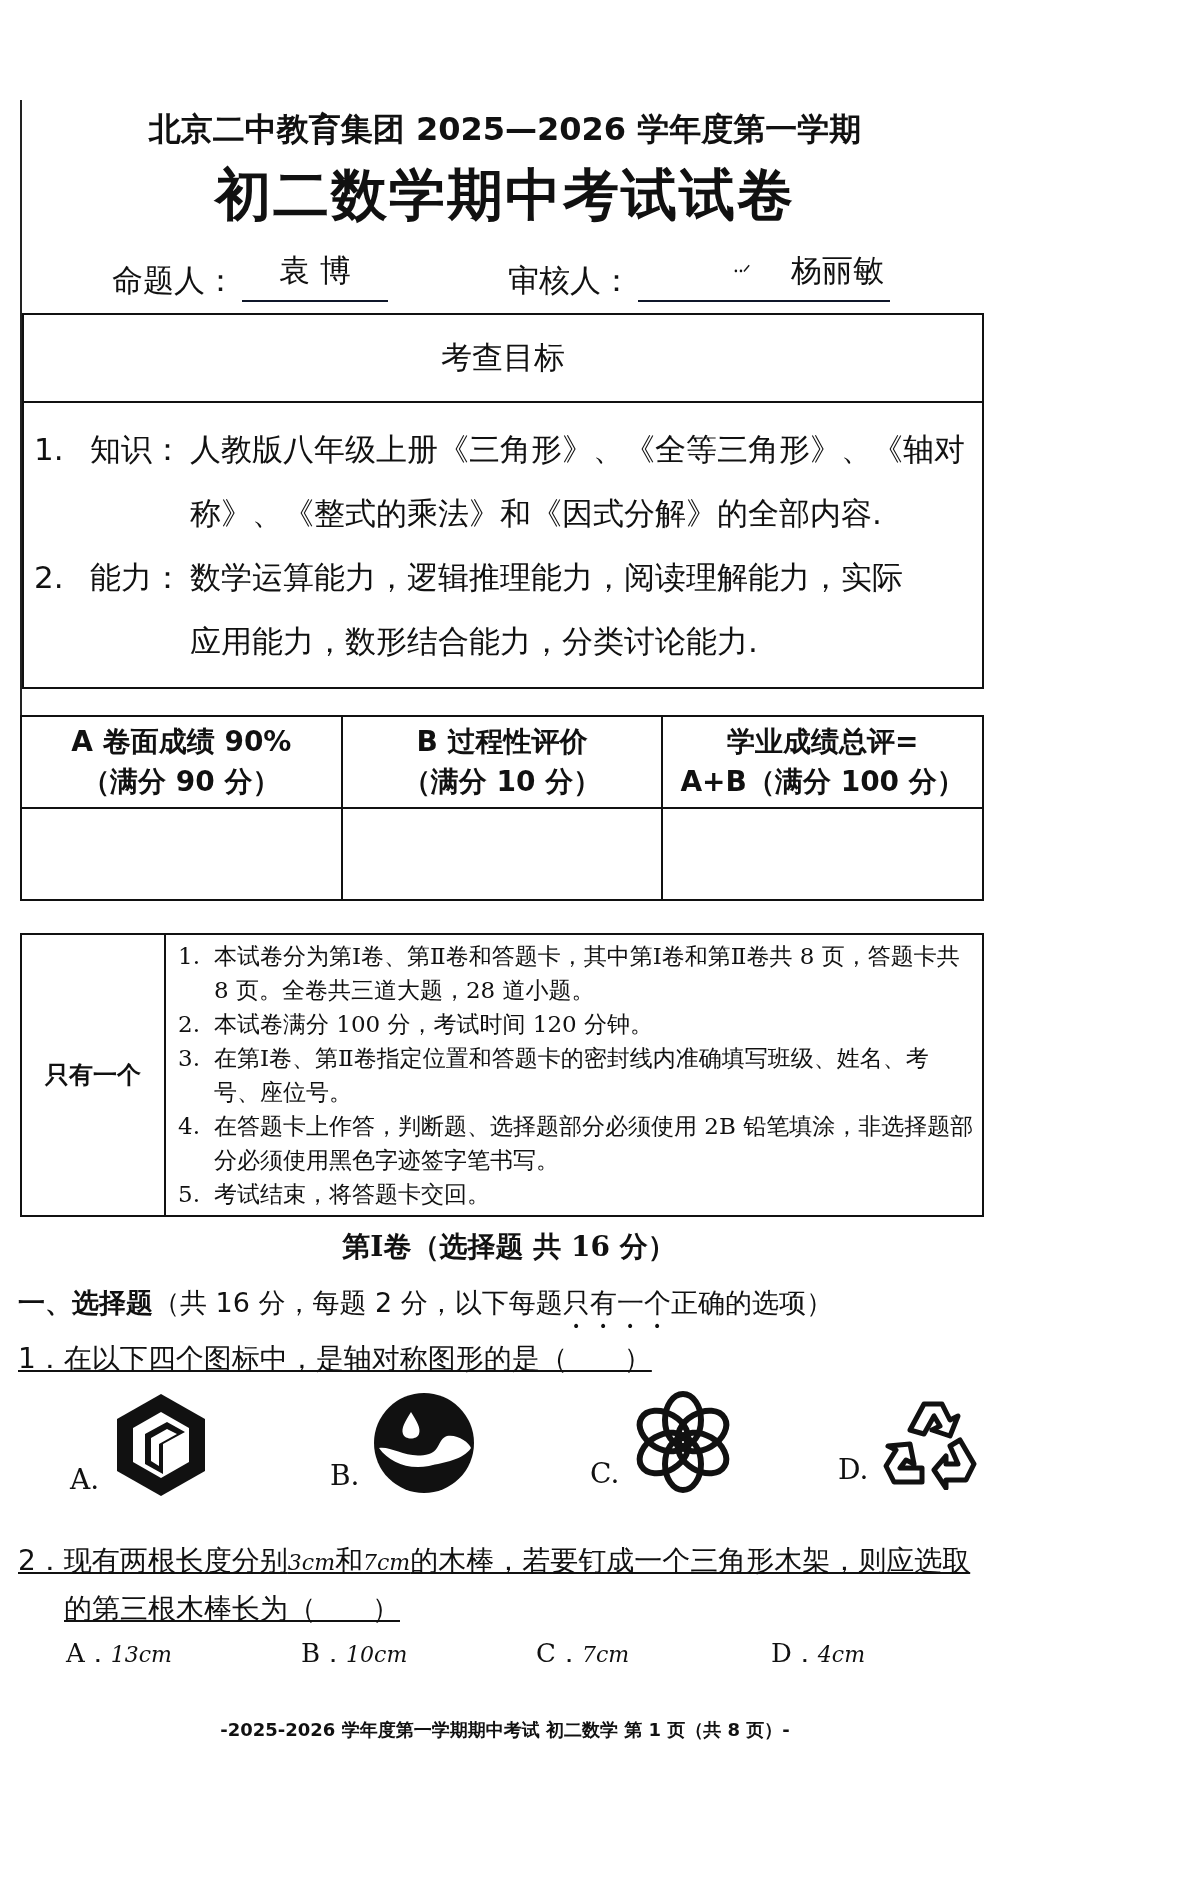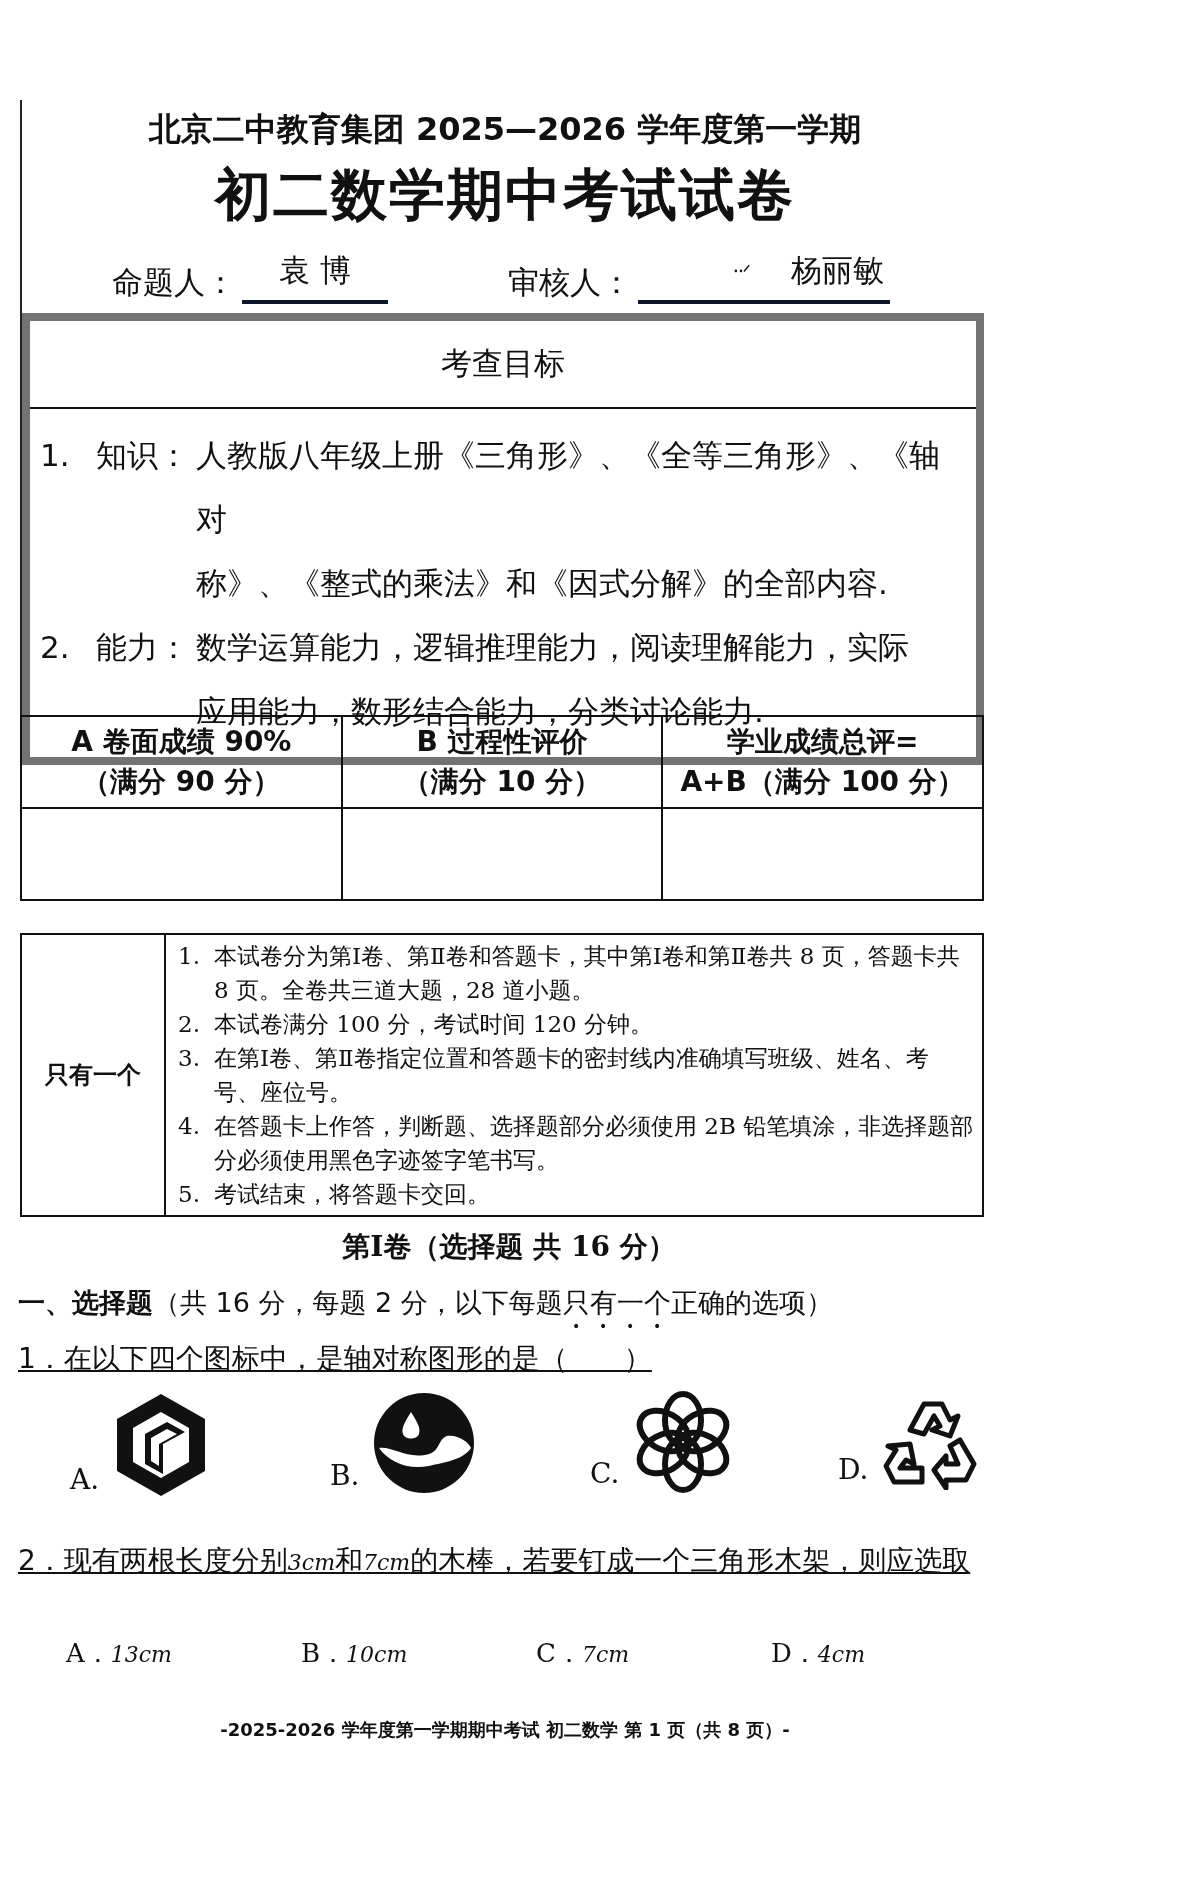--- a/index.html
+++ b/index.html
@@ -15,27 +15,27 @@
     left: 0; width: 1010px; top: 108px; text-align: center;
     font-size: 32px; font-weight: bold; letter-spacing: 0px;
   }
   .title {
     left: 0; width: 1010px; top: 158px; text-align: center;
     font-size: 56px; font-weight: bold; letter-spacing: 2px;
   }
   .authors { top: 250px; left: 112px; font-size: 31px; display: flex; align-items: flex-end; }
   .authors .lbl { margin-right: 6px; }
   .authors .uline {
-    display: inline-block; border-bottom: 4px solid #0f172a; text-align: center; padding: 0 6px 8px;
+    display: inline-block; border-bottom: 2px solid #0f172a; text-align: center; padding: 0 6px 8px;
   }
   .mark { font-size: 20px; margin-right: 40px; vertical-align: top; }
 
   table { border-collapse: collapse; }
   .goals {
-    left: 22px; top: 313px; width: 962px; border: 8px solid #737373;
+    left: 22px; top: 313px; width: 962px; border: 1px solid #737373;
   }
   .goals td { border: 2px solid #111; }
   .goals .head { height: 84px; text-align: center; font-size: 31px; }
   .goals .body { padding: 14px 16px 14px 10px; font-size: 31px; line-height: 64px; }
   .goal-item { display: flex; }
   .goal-num { width: 56px; flex: none; }
   .goal-label { width: 100px; flex: none; }
   .goal-text { flex: 1; }
   .goal-cont { padding-left: 156px; }
 
@@ -211,20 +211,21 @@
     <g fill="#fff" stroke="#111" stroke-width="5" stroke-linejoin="round">
       <path d="M30,40 L44,14 L62,14 L70,30 L78,26 L70,46 L52,40 L60,36 L54,26 L44,44 Z"></path>
       <path d="M80,50 L94,74 L86,90 L66,90 L66,98 L54,80 L66,66 L66,74 L78,74 L70,56 Z"></path>
       <path d="M42,92 L14,92 L6,76 L16,60 L8,56 L30,54 L34,74 L26,70 L20,78 L42,78 Z"></path>
     </g>
   </svg>
 </div>
 
 <div class="abs q q2">
   <div><span>2．现有两根长度分别</span><span class="unit">3cm</span><span>和</span><span class="unit">7cm</span><span>的木棒，若要钉成一个三角形木架，则应选取</span></div>
+  <div class="indent">的第三根木棒长为（　　）</div>
 </div>
 
 <div class="abs q2-opts">
   <div class="o"><span>A．</span><span class="unit">13cm</span></div>
   <div class="o"><span>B．</span><span class="unit">10cm</span></div>
   <div class="o"><span>C．</span><span class="unit">7cm</span></div>
   <div class="o"><span>D．</span><span class="unit">4cm</span></div>
 </div>
 
 <div class="abs footer">-2025-2026 学年度第一学期期中考试 初二数学 第 1 页（共 8 页）-</div>

